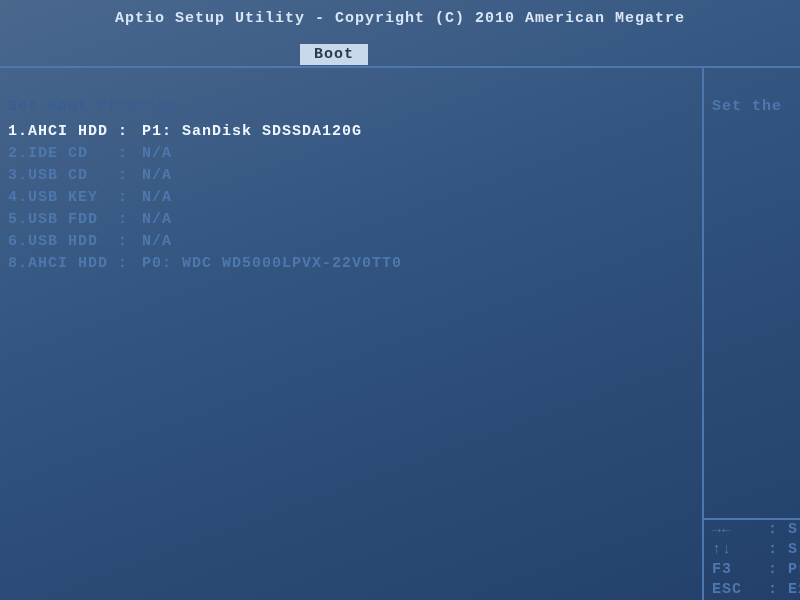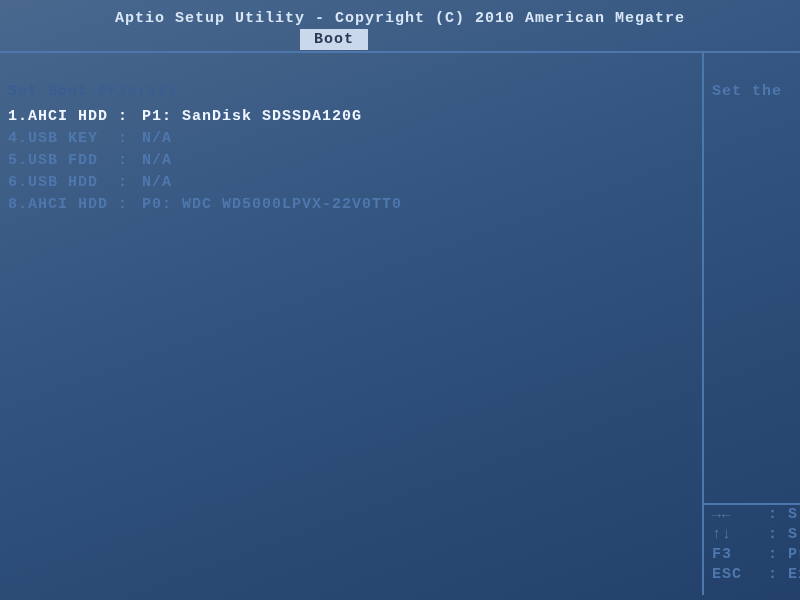--- a/index.html
+++ b/index.html
@@ -26,21 +26,21 @@
     text-align: center;
     padding: 10px 0 0 0;
     color: #d8e6f5;
     white-space: nowrap;
     overflow: hidden;
     font-family: Liberation Mono, monospace;
   }
   .tab-row {
     position: relative;
     height: 22px;
-    margin-top: 2px;
+    margin-top: 17px;
     text-decoration: underline;
   }
   .tab {
     position: absolute;
     left: 300px;
     top: 0;
     padding: 2px 14px;
     background: #c9d8ea;
     color: #2a3a55;
     font-weight: bold;
@@ -123,20 +123,22 @@
   </div>
 
   <div class="divider-top"></div>
 
   <div class="main">
 
     <div class="left-pane">
       <div class="section-title">Set Boot Priority</div>
       <div id="boot-list">
           <div class="boot-row selected"><span class="label">1.AHCI HDD</span><span class="sep">: </span><span class="val">P1: SanDisk SDSSDA120G</span></div>
+          <div class="boot-row"><span class="label">2.IDE CD</span><span class="sep">: </span><span class="val">N/A</span></div>
+          <div class="boot-row"><span class="label">3.USB CD</span><span class="sep">: </span><span class="val">N/A</span></div>
           <div class="boot-row"><span class="label">4.USB KEY</span><span class="sep">: </span><span class="val">N/A</span></div>
           <div class="boot-row"><span class="label">5.USB FDD</span><span class="sep">: </span><span class="val">N/A</span></div>
           <div class="boot-row"><span class="label">6.USB HDD</span><span class="sep">: </span><span class="val">N/A</span></div>
           <div class="boot-row"><span class="label">8.AHCI HDD</span><span class="sep">: </span><span class="val">P0: WDC WD5000LPVX-22V0TT0</span></div>
         </div>
     </div>
 
     <div class="right-pane">
       <div class="help-text">Set the</div>
 

